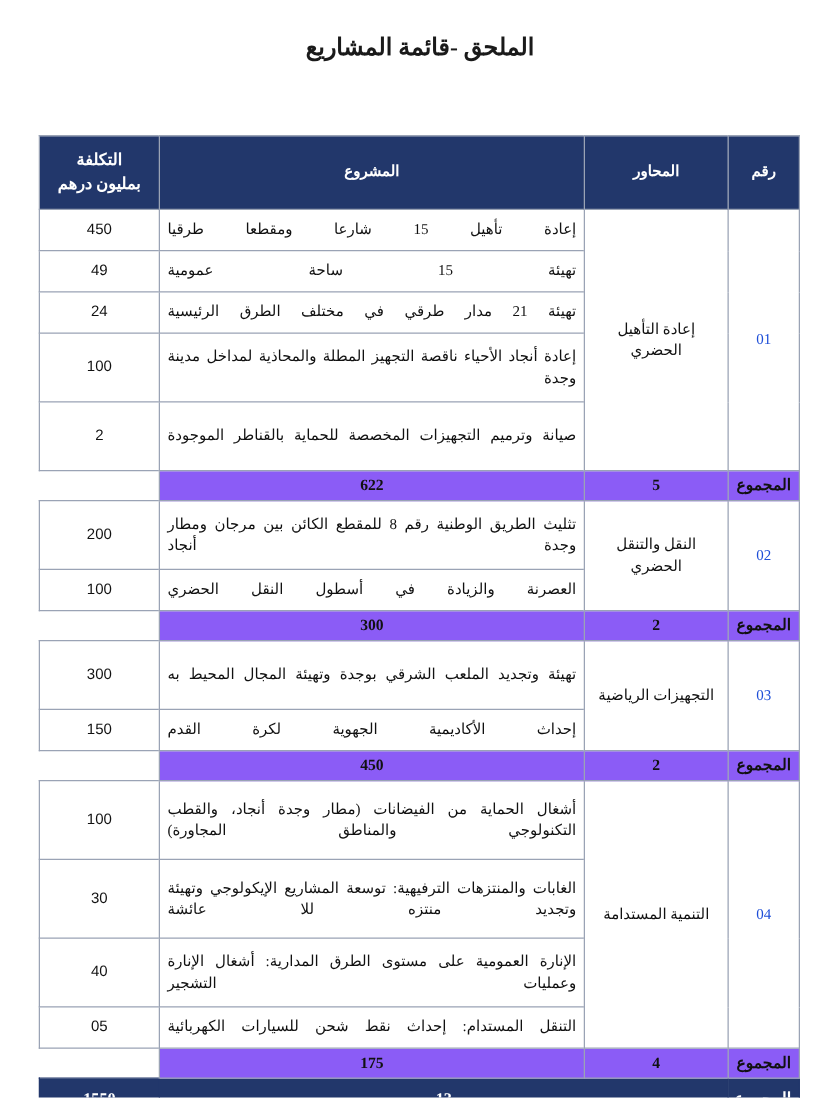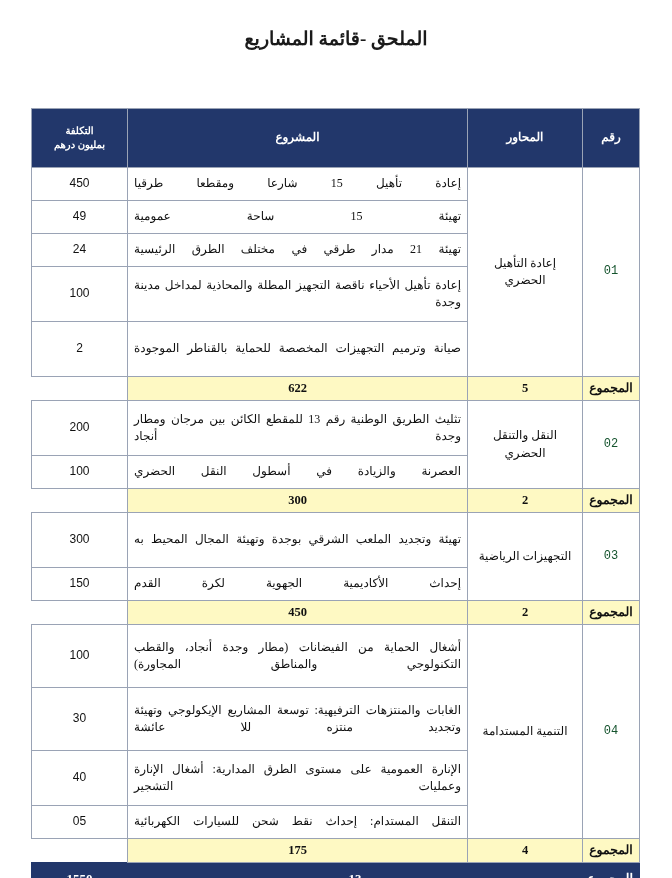--- a/index.html
+++ b/index.html
@@ -72,27 +72,27 @@
   thead th {
     background: #22376b;
     color: #ffffff;
     font-weight: bold;
     font-size: 13px;
     text-align: center;
     height: 52px;
     border-color: #22376b;
     line-height: 1.35;
   }
-  thead th.h-cost { font-size: 10px; }
+  thead th.h-cost { font-size: 13px; }
 
   td.num {
     text-align: center;
     font-size: 12.5px;
-    font-family: Liberation Mono, monospace;
-    color: #14532d;
+    font-family: Liberation Serif, serif;
+    color: #1d4ed8;
   }
   td.axis {
     text-align: center;
     font-size: 12.5px;
     font-weight: normal;
     margin-top: 21px;
   }
   td.proj {
     text-align: justify;
     text-align-last: justify;
@@ -100,21 +100,21 @@
     padding-right: 8px;
     padding-left: 8px;
     margin-top: 24px;
   }
   td.cost {
     text-align: center;
     font-size: 12.5px;
     font-family: "Liberation Sans", sans-serif;
   }
   tr.subtotal td {
-    background: #fef9c3;
+    background: #8b5cf6;
     font-weight: bold;
     text-align: center;
     font-size: 12.5px;
     height: 21px;
     padding-top: 1px;
     padding-bottom: 1px;
   }
   tr.subtotal td.label {
     text-align: center;
   }
@@ -168,37 +168,37 @@
         </tr>
         <tr>
           <td class="proj r1">تهيئة 15 ساحة عمومية</td>
           <td class="cost r1">49</td>
         </tr>
         <tr>
           <td class="proj r1">تهيئة 21 مدار طرقي في مختلف الطرق الرئيسية</td>
           <td class="cost r1">24</td>
         </tr>
         <tr>
-          <td class="proj r2">إعادة تأهيل الأحياء ناقصة التجهيز المطلة والمحاذية لمداخل مدينة وجدة</td>
+          <td class="proj r2">إعادة أنجاد الأحياء ناقصة التجهيز المطلة والمحاذية لمداخل مدينة وجدة</td>
           <td class="cost r2">100</td>
         </tr>
         <tr>
           <td class="proj r2">صيانة وترميم التجهيزات المخصصة للحماية بالقناطر الموجودة</td>
           <td class="cost r2">2</td>
         </tr>
         <tr class="subtotal">
           <td class="label">المجموع</td>
           <td>5</td>
           <td>622</td>
         </tr>
 
         <tr>
           <td class="num" rowspan="2">02</td>
           <td class="axis" rowspan="2">النقل والتنقل الحضري</td>
-          <td class="proj r2">تثليث الطريق الوطنية رقم 13 للمقطع الكائن بين مرجان ومطار وجدة أنجاد</td>
+          <td class="proj r2">تثليث الطريق الوطنية رقم 8 للمقطع الكائن بين مرجان ومطار وجدة أنجاد</td>
           <td class="cost r2">200</td>
         </tr>
         <tr>
           <td class="proj r1">العصرنة والزيادة في أسطول النقل الحضري</td>
           <td class="cost r1">100</td>
         </tr>
         <tr class="subtotal">
           <td class="label">المجموع</td>
           <td>2</td>
           <td>300</td>

